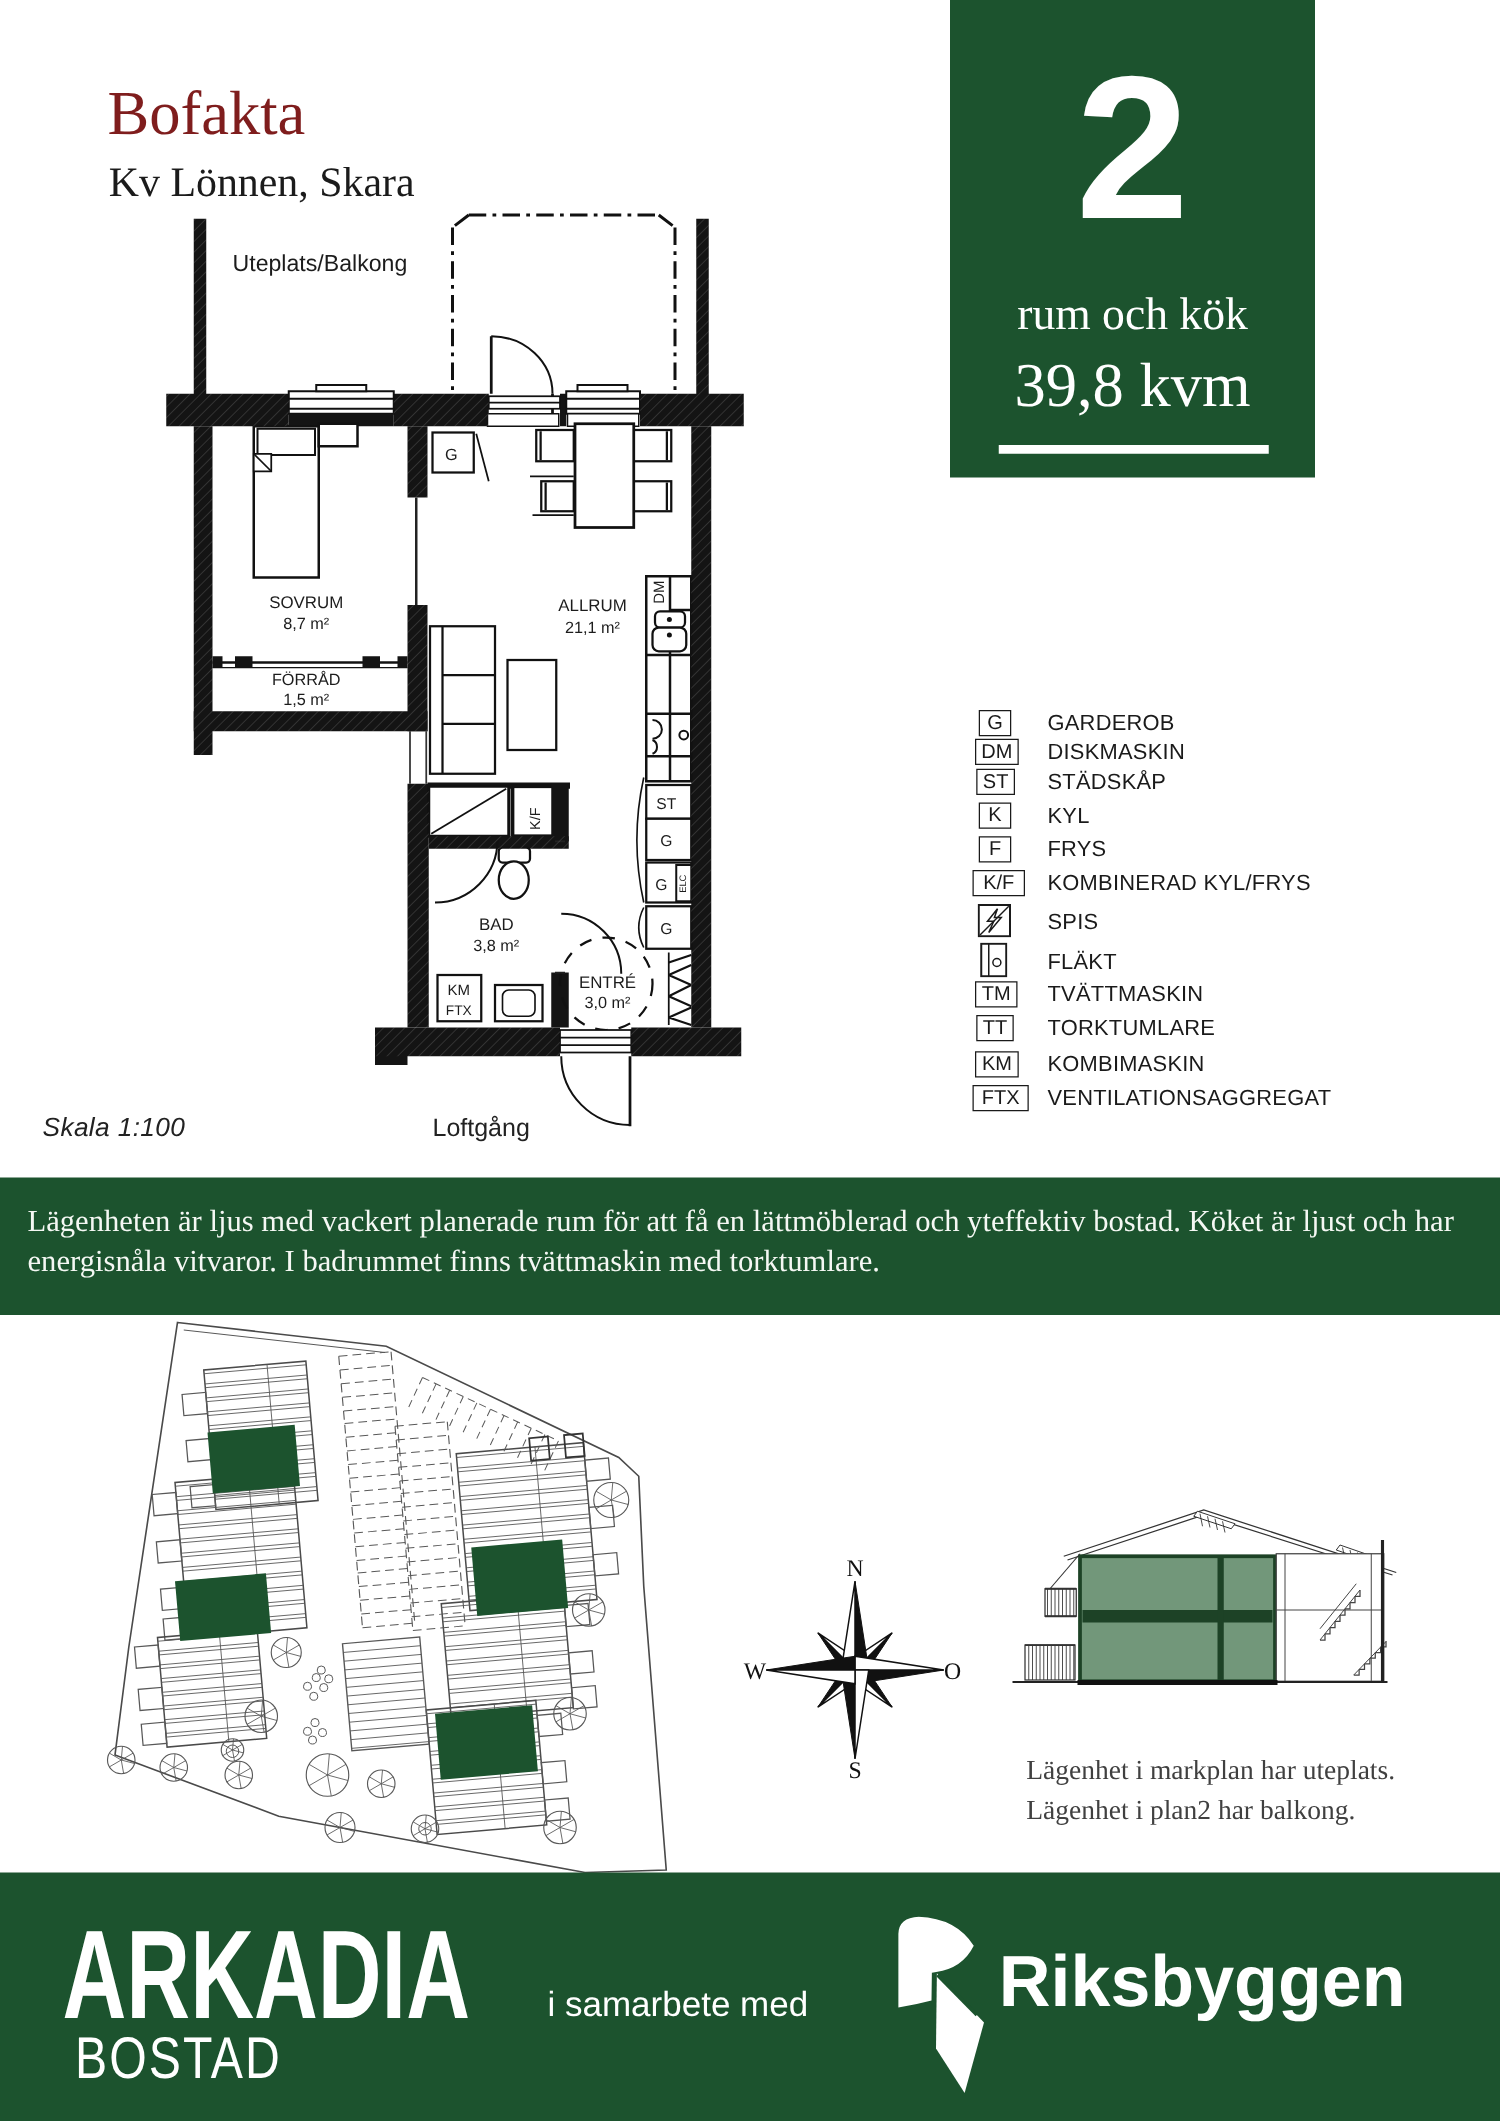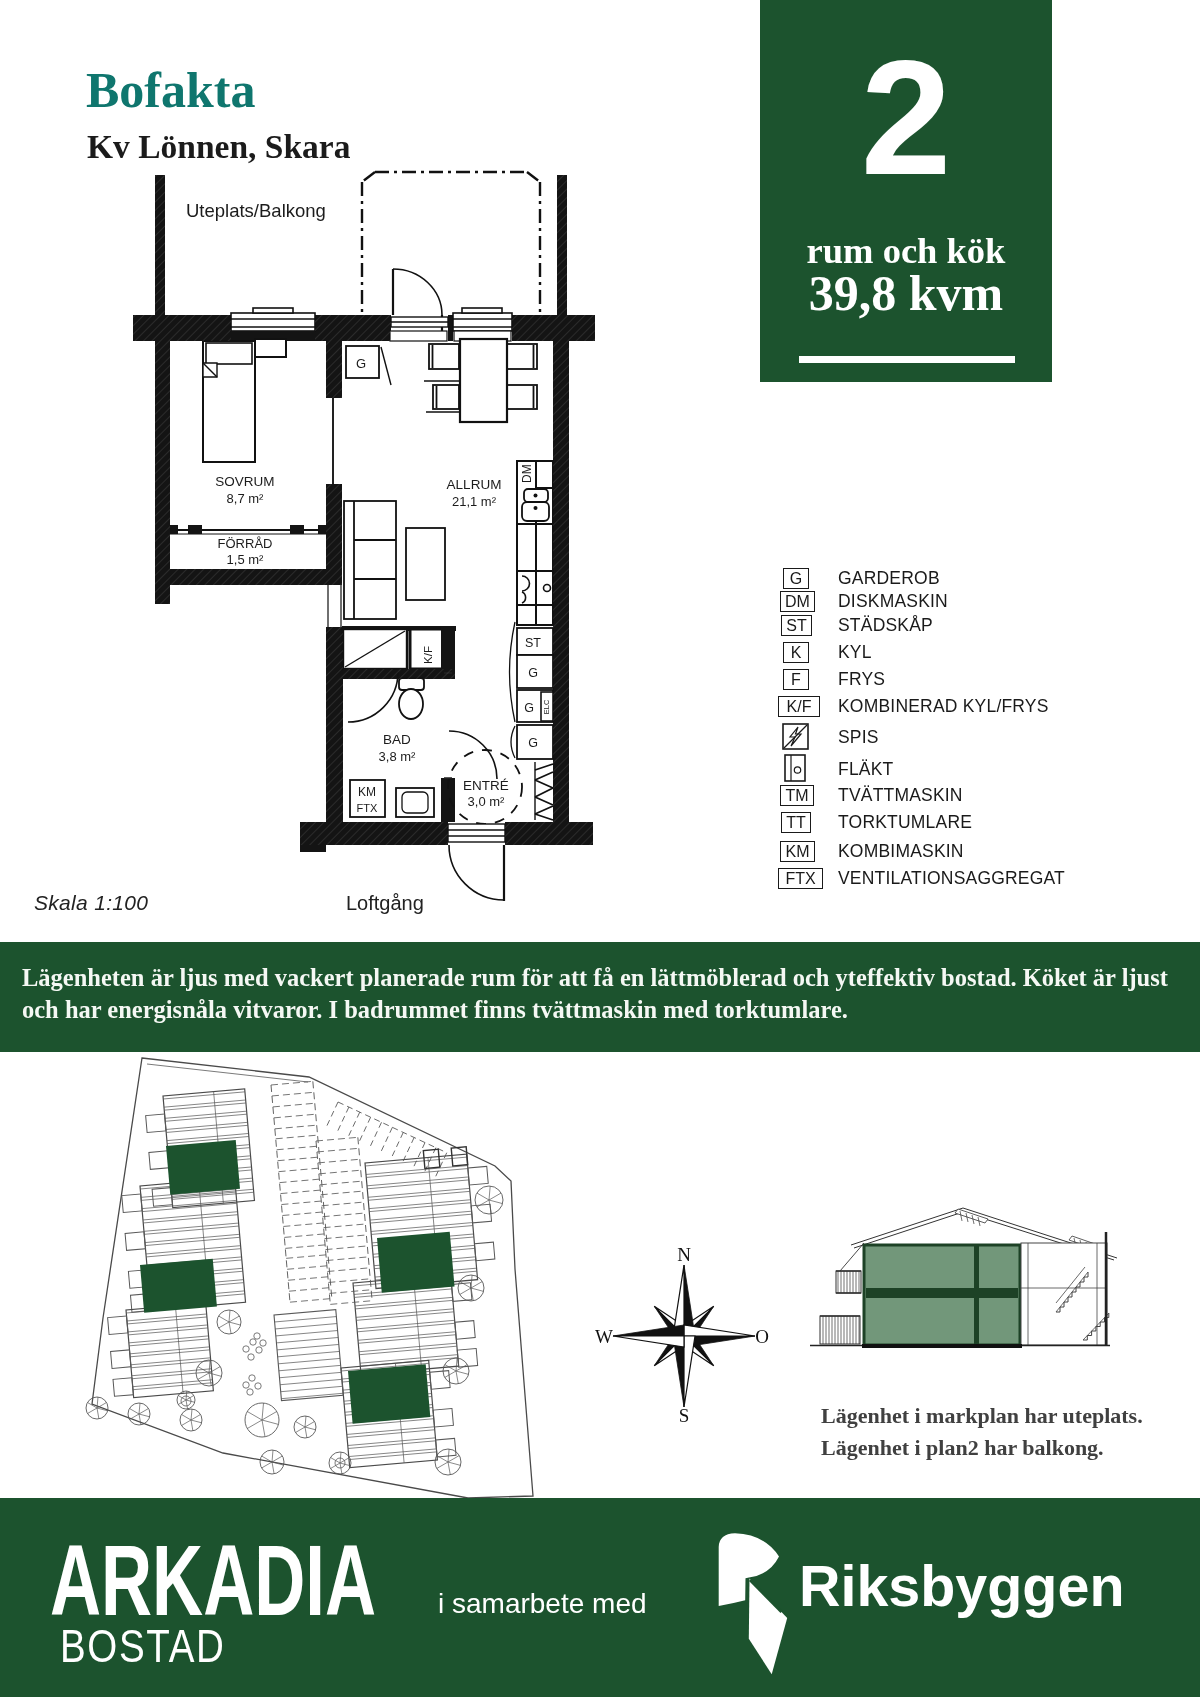--- a/index.html
+++ b/index.html
@@ -1,31 +1,31 @@
 <!DOCTYPE html>
 <html lang="sv"><head>
 <meta charset="utf-8">
 <title>Bofakta</title>
 <style>
   html,body{margin:0;padding:0;background:#fff;}
   .page{position:relative;width:1200px;height:1697px;background:#ffffff;overflow:hidden;
         font-family:"Liberation Sans",sans-serif;}
   .abs{position:absolute;}
-  .serif{font-family:"Liberation Serif",serif;font-weight:bold;}
+  .serif{font-family:"Liberation Serif",serif;}
   svg{display:block;}
   .legrow{position:absolute;height:22px;}
   .legbox{position:absolute;left:0;top:0;border:1.6px solid #1a1a1a;color:#1a1a1a;
       font-size:16px;text-align:center;background:#fff;line-height:19px;}
   .leglab{position:absolute;left:60px;top:0;font-size:17.5px;color:#1a1a1a;letter-spacing:0.2px;white-space:nowrap;}
 </style>
 </head>
 <body>
 <div class="page">
 
-  <div class="abs serif" style="left:86px;top:61px;font-size:50px;font-weight:bold;color:#0f766e;">Bofakta</div>
+  <div class="abs serif" style="left:86px;top:61px;font-size:50px;font-weight:normal;color:#7f1d1d;">Bofakta</div>
 
   <div class="abs serif" style="left:87px;top:128px;font-size:33.5px;color:#1b1b1b;">Kv Lönnen, Skara</div>
 
   <svg class="abs" style="left:0;top:0;" width="1200" height="1697" viewBox="0 0 1200 1697" fill="none">
     <defs>
         <pattern id="wh" width="6" height="6" patternTransform="rotate(45)" patternUnits="userSpaceOnUse">
           <line x1="0" y1="0" x2="0" y2="6" stroke="#ffffff" stroke-width="0.9" opacity="0.22"></line>
         </pattern>
       </defs>
     <g stroke-linecap="butt">
@@ -254,21 +254,21 @@
       M343 669 h112 v10 h-112 Z M155 175 h10 v141 h-10 Z M557 175 h10 v141 h-10 Z"></path>
     </g>
   </svg>
 
   <div class="abs" style="left:760px;top:0;width:292px;height:382px;background:#1c532e;color:#fff;text-align:center;">
 
     <div class="abs" style="left:0;top:36px;width:100%;font-size:163px;line-height:163px;font-weight:bold;">2</div>
 
     <div class="abs serif" style="left:0;top:229px;width:100%;font-size:36.5px;">rum och kök</div>
 
-    <div class="abs serif" style="left:0;top:264px;width:100%;font-size:50px;">39,8 kvm</div>
+    <div class="abs serif" style="left:0;top:279px;width:100%;font-size:50px;">39,8 kvm</div>
 
     <div class="abs" style="left:39px;top:356px;width:216px;height:7px;background:#fff;"></div>
   </div>
 
   <div class="abs" style="left:778px;top:0;width:300px;">
 
     <div class="legrow" style="left:0;top:568px;">
         <span class="legbox" style="left:5px;width:24px;height:19px;">G</span>
         <span class="leglab">GARDEROB</span>
       </div>

